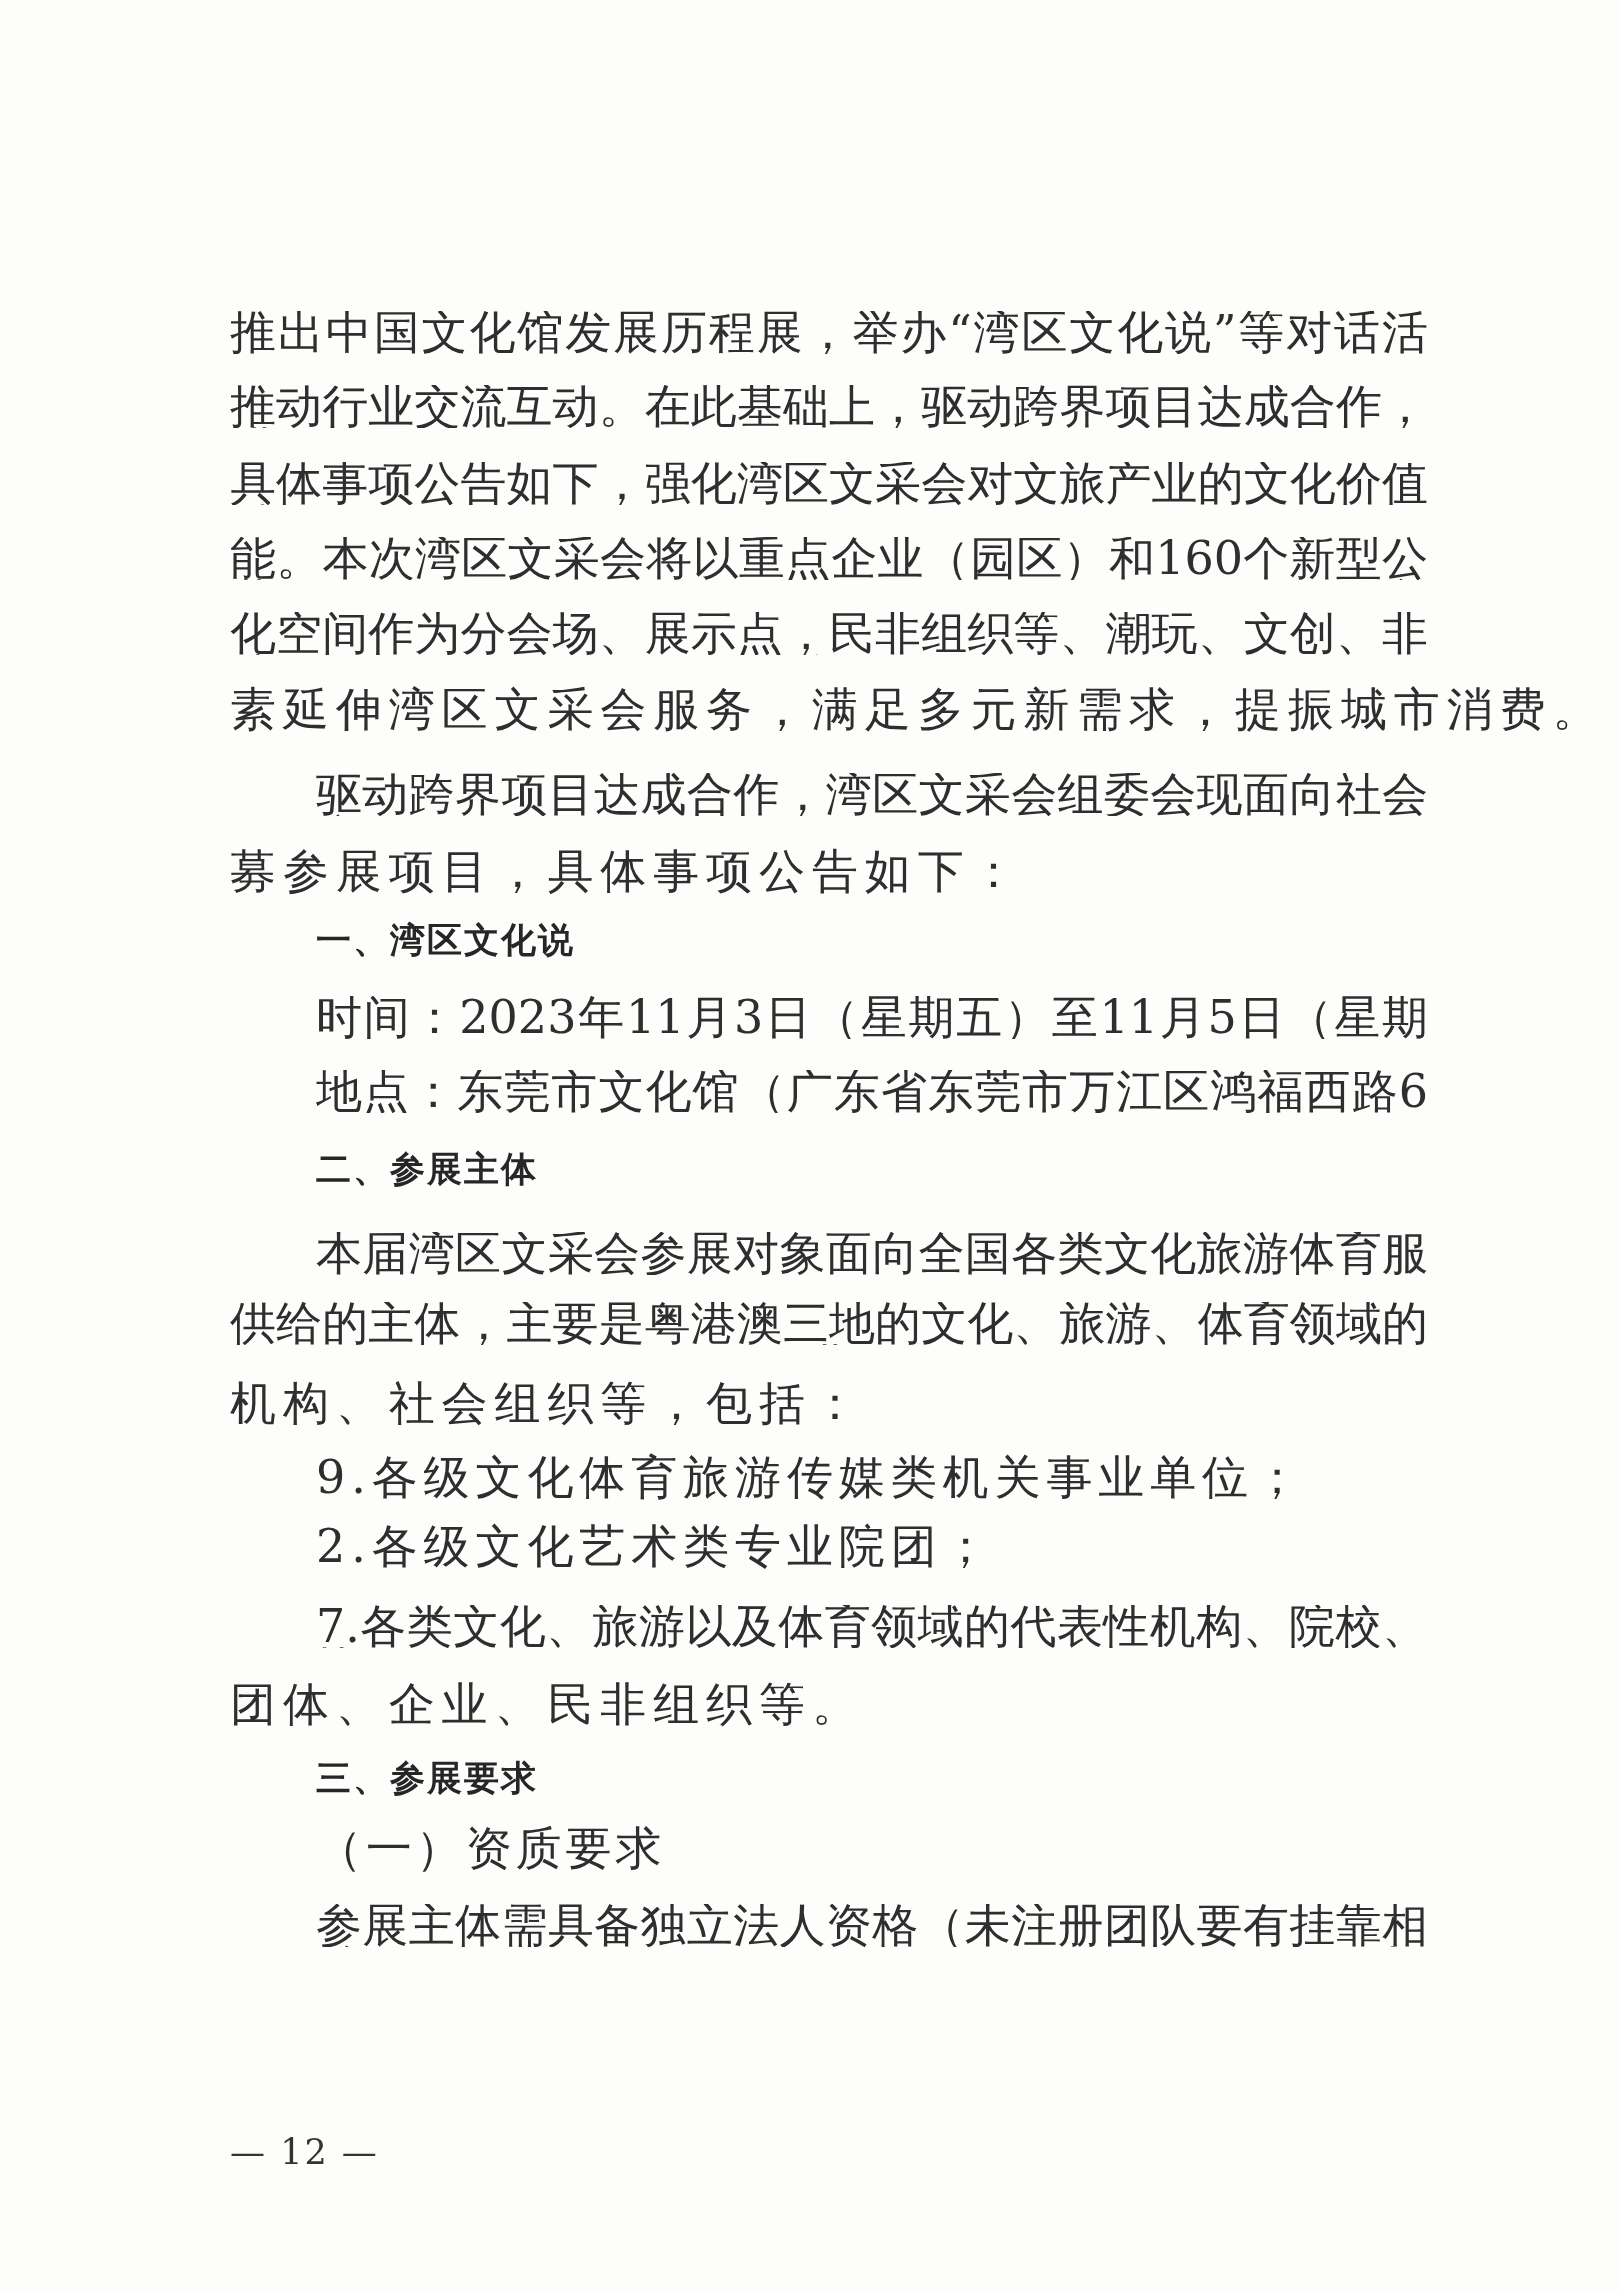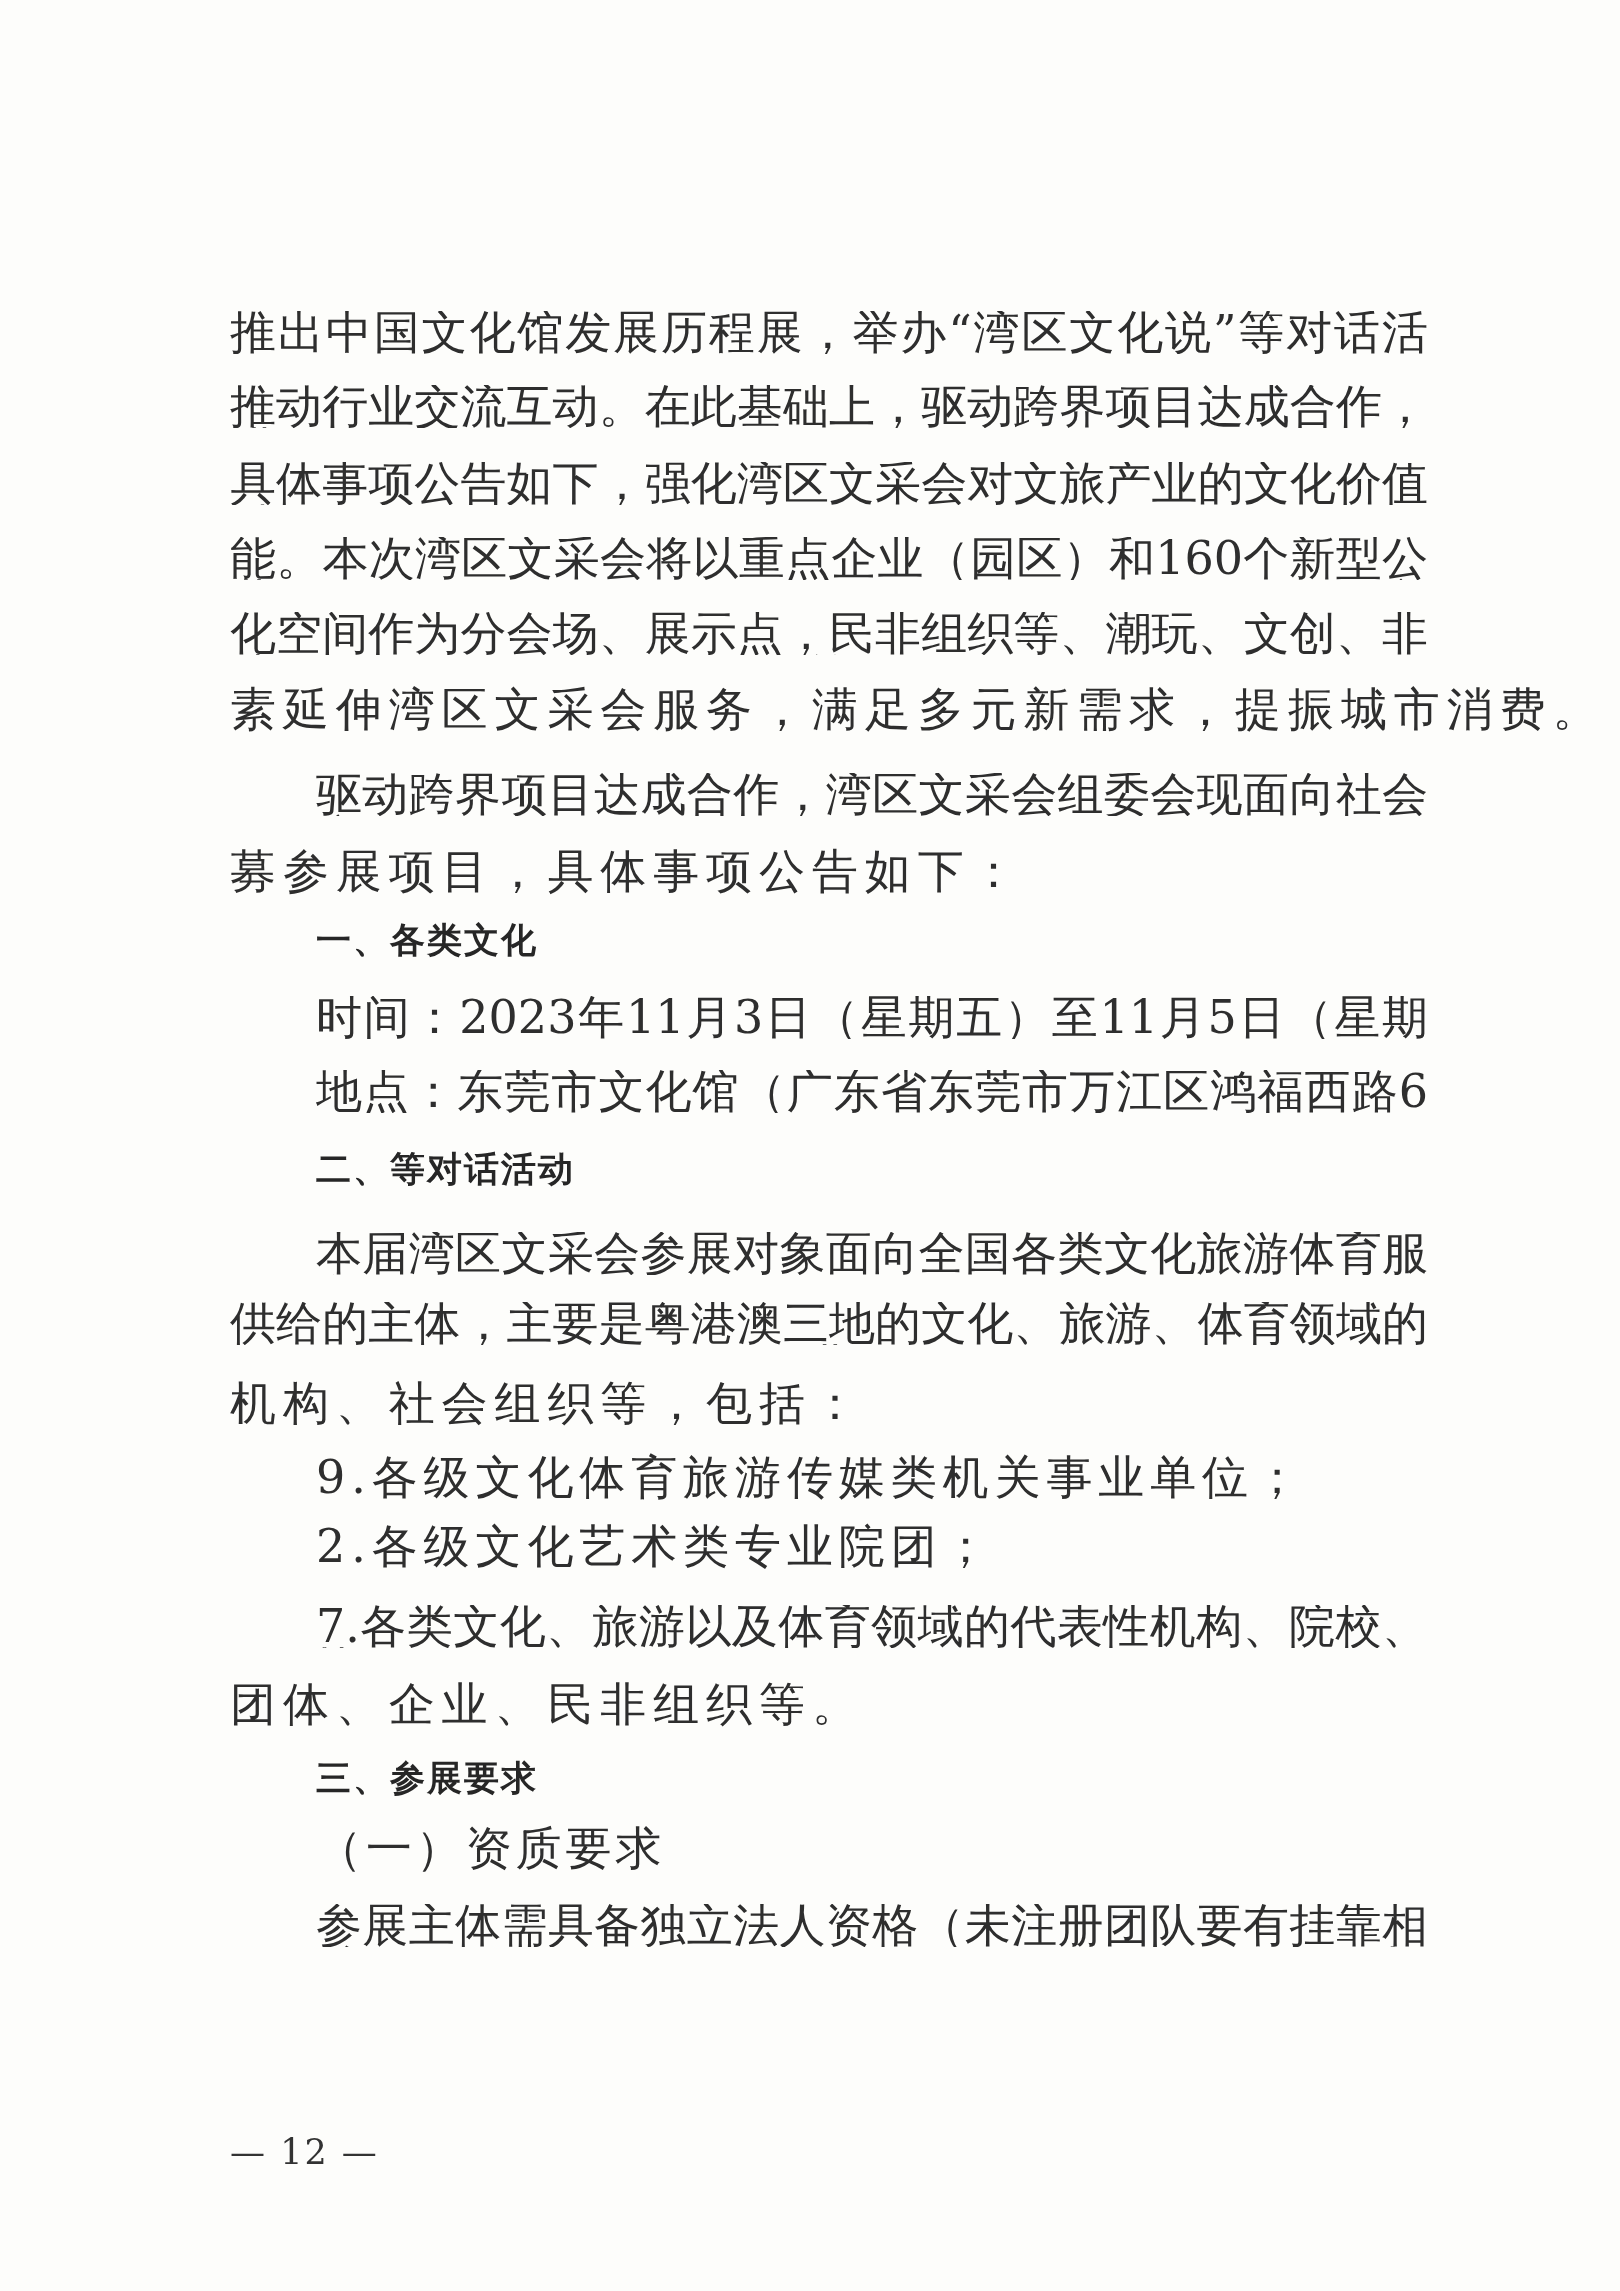--- a/index.html
+++ b/index.html
@@ -21,25 +21,25 @@
   <div class="line full" style="top:311px">推出中国文化馆发展历程展，举办“湾区文化说”等对话活动，</div>
   <div class="line full" style="top:385px">推动行业交流互动。在此基础上，驱动跨界项目达成合作，进一</div>
   <div class="line full" style="top:462px">具体事项公告如下，强化湾区文采会对文旅产业的文化价值赋</div>
   <div class="line full" style="top:537px">能。本次湾区文采会将以重点企业（园区）和160个新型公共文</div>
   <div class="line full" style="top:612px">化空间作为分会场、展示点，民非组织等、潮玩、文创、非遗等元</div>
   <div class="line" style="top:688px; letter-spacing:6.9px">素延伸湾区文采会服务，满足多元新需求，提振城市消费。</div>
 
   <div class="line full indent" style="top:773px">驱动跨界项目达成合作，湾区文采会组委会现面向社会广泛招</div>
   <div class="line" style="top:850px; letter-spacing:6.9px">募参展项目，具体事项公告如下：</div>
 
-  <div class="line heading sub" style="top:919px; letter-spacing:2px">一、各类文化</div>
+  <div class="line heading sub" style="top:919px; letter-spacing:2px">一、湾区文化说</div>
   <div class="line full indent" style="top:996px">时间：2023年11月3日（星期五）至11月5日（星期日）</div>
   <div class="line full indent" style="top:1070px">地点：东莞市文化馆（广东省东莞市万江区鸿福西路6号）</div>
 
-  <div class="line heading sub" style="top:1148px; letter-spacing:2px">二、等对话活动</div>
+  <div class="line heading sub" style="top:1148px; letter-spacing:2px">二、参展主体</div>
   <div class="line full indent" style="top:1232px">本届湾区文采会参展对象面向全国各类文化旅游体育服务</div>
   <div class="line full" style="top:1302px">供给的主体，主要是粤港澳三地的文化、旅游、体育领域的企业、</div>
   <div class="line" style="top:1382px; letter-spacing:6.9px">机构、社会组织等，包括：</div>
   <div class="line sub" style="top:1456px; letter-spacing:5.9px">9.各级文化体育旅游传媒类机关事业单位；</div>
   <div class="line sub" style="top:1525px; letter-spacing:5.9px">2.各级文化艺术类专业院团；</div>
   <div class="line full indent" style="top:1605px">7.各类文化、旅游以及体育领域的代表性机构、院校、协会、</div>
   <div class="line" style="top:1683px; letter-spacing:6.9px">团体、企业、民非组织等。</div>
 
   <div class="line heading sub" style="top:1757px; letter-spacing:2px">三、参展要求</div>
   <div class="line sub" style="top:1827px; letter-spacing:3.9px">（一）资质要求</div>

